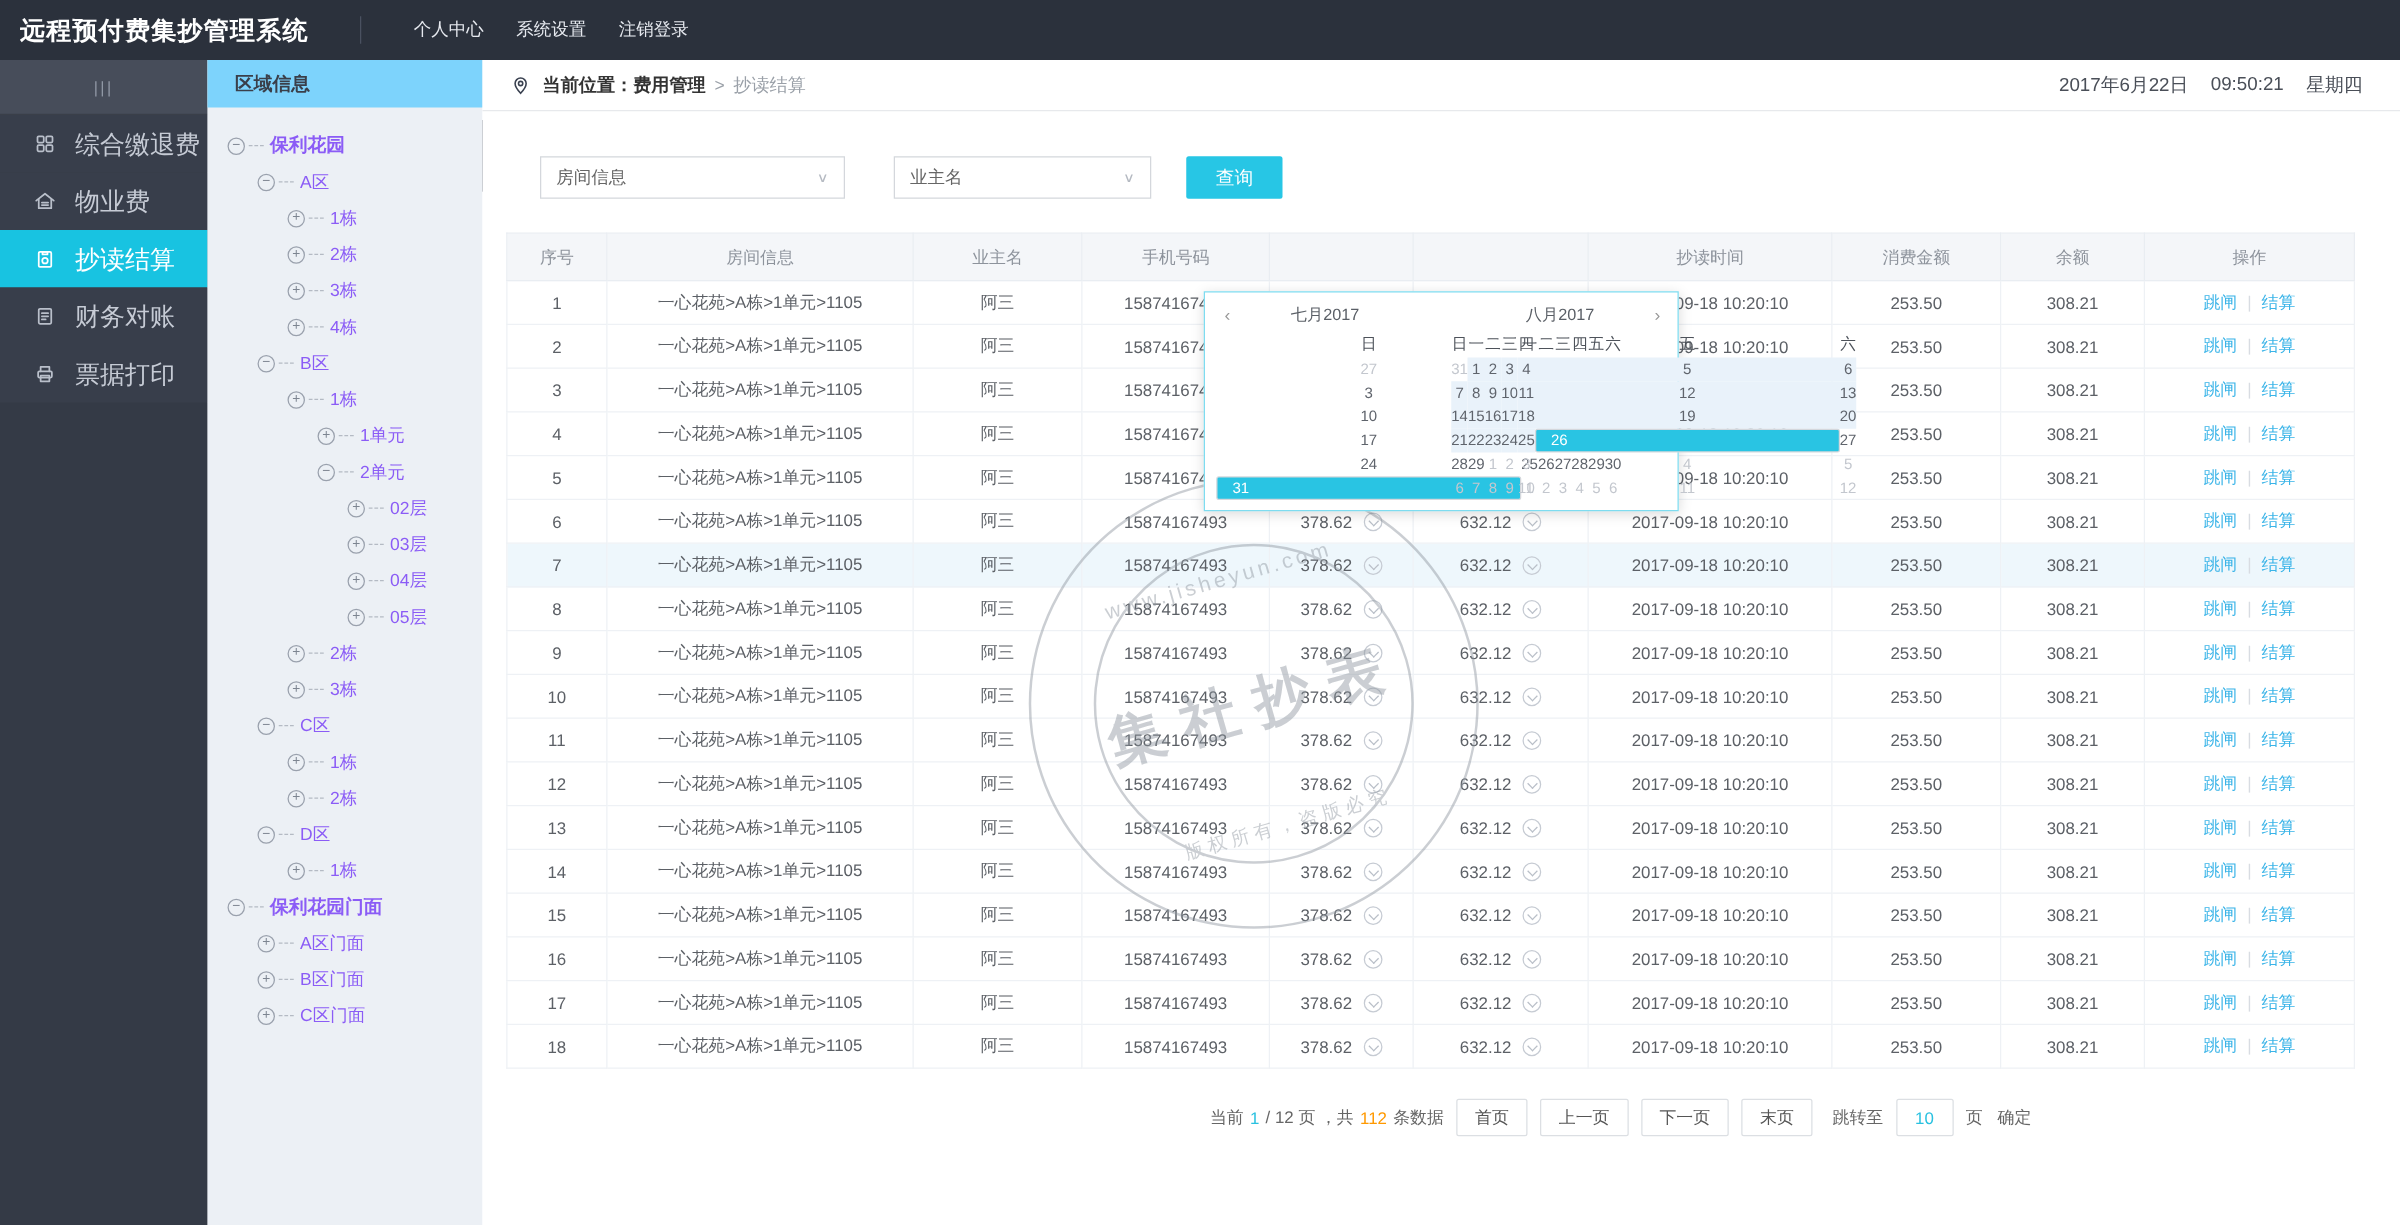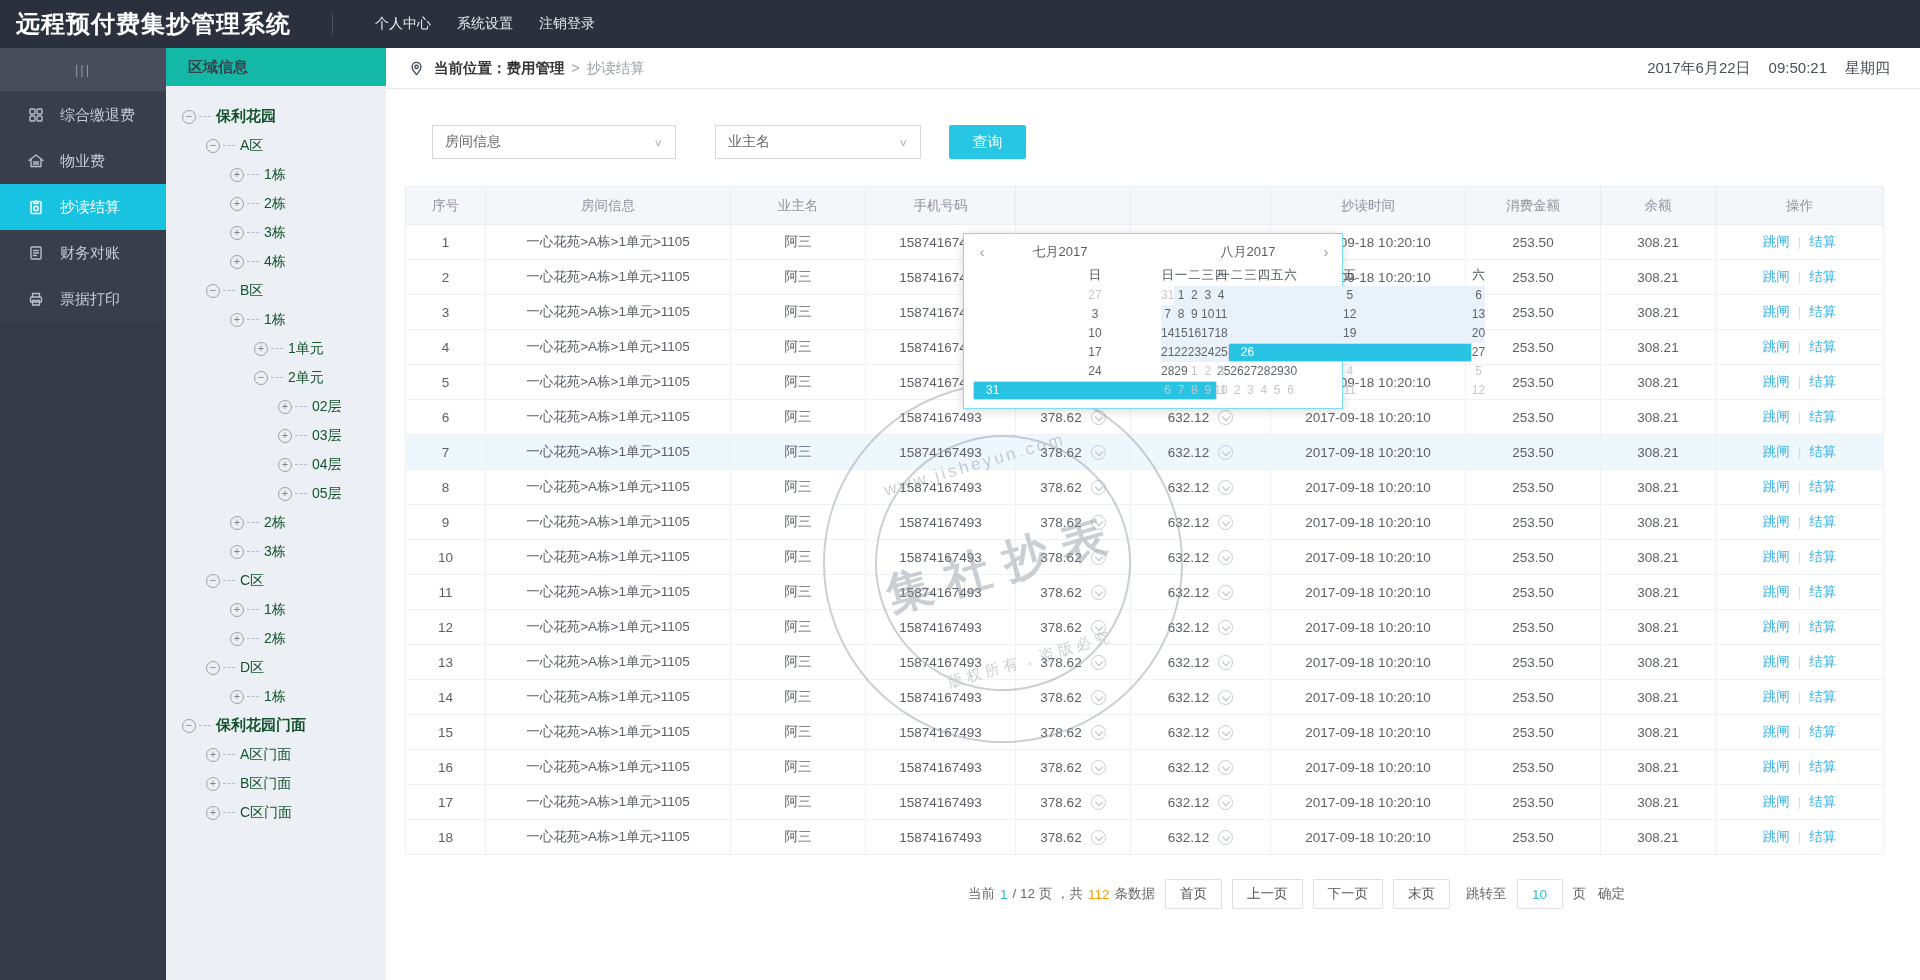--- a/index.html
+++ b/index.html
@@ -2,60 +2,60 @@
 <html><head>
 <meta charset="utf-8">
 <style>
   * { margin:0; padding:0; box-sizing:border-box; }
   html,body { width:1920px; height:980px; overflow:hidden;
     font-family:"Liberation Sans","DejaVu Sans",sans-serif; background:#fff; }
 
   
   .topbar { position:absolute; left:0; top:0; width:1920px; height:48px;
     background:#2b313c; display:flex; align-items:center; z-index:30; }
-  .app-title { color:#fff; font-size:24px; font-weight:bold; letter-spacing:1px; margin-left:16px; }
+  .app-title { color:#fff; font-size:20px; font-weight:bold; letter-spacing:1px; margin-left:16px; }
   .top-search { position:relative; margin-left:auto; width:310px; height:28px; }
   .top-search input { width:100%; height:100%; background:transparent; border:1px solid #6a7384;
     border-radius:14px; color:#cfd4dc; font-size:13px; padding:0 36px 0 14px; outline:none; }
   .top-search input::placeholder { color:#98a0ac; }
   .mag-icon { position:absolute; right:12px; top:5px; width:18px; height:18px; }
   .top-divider { width:1px; height:22px; background:#4a5160; margin:0 42px 0 41px; }
   .top-links { display:flex; gap:26px; margin-right:32px; }
   .top-links a { color:#e6e9ef; font-size:14px; text-decoration:none; }
 
   
   .sidebar { position:absolute; left:0; top:48px; width:166px; height:932px;
     background:#343a46; display:flex; flex-direction:column; }
   .side-toggle { height:44px; background:#474d5a; color:#9098a5; display:flex;
     align-items:center; justify-content:center; font-size:13px; letter-spacing:2px;
     border-bottom:1px solid rgba(0,0,0,.18); }
   .side-item { position:relative; display:flex; align-items:center; color:#c6cbd5;
-    font-size:15px; cursor:pointer; }
+    font-size:20px; cursor:pointer; }
   .side-item.main { height:57px; background:#474d5a; }
   .side-item.sub  { height:46px; background:#383e4b; }
   .side-item.active { background:#18c3e1; color:#fff; }
   .side-item .ic { width:20px; height:20px; margin-left:26px; flex:0 0 20px; color:#b9bfca; }
   .side-item.active .ic { color:#fff; }
   .side-item .lbl { margin-left:14px; }
   .side-item.expanded::after { content:''; position:absolute; right:0; bottom:0;
     border-bottom:9px solid #f2f4f7; border-left:9px solid transparent; }
   .side-fill { flex:1; background:#343a46; }
   .ic svg { width:100%; height:100%; display:block; }
 
   
   .tree { position:absolute; left:166px; top:48px; width:220px; height:932px; background:#ecf0f5; }
-  .tree-title { height:38px; background:#14b8a6; color:#3a3f4a; font-size:15px; font-weight:bold;
+  .tree-title { height:38px; background:#7dd3fc; color:#3a3f4a; font-size:15px; font-weight:bold;
     display:flex; align-items:center; padding-left:22px; }
   .tree-body { padding:16px 0 0 16px; }
   .tnode { display:flex; align-items:center; height:29px; cursor:pointer; }
   .tnode .exp { width:14px; height:14px; border:1px solid #9aa1ad; border-radius:50%;
     color:#7d8591; font-size:11px; line-height:11px; display:flex; align-items:center;
     justify-content:center; flex:0 0 14px; background:#ecf0f5; }
   .tnode .dash { width:12px; border-top:1px dashed #b4bac4; margin:0 5px 0 3px; }
-  .tnode .tl { font-size:14px; color:#14532d; white-space:nowrap; }
+  .tnode .tl { font-size:14px; color:#8b5cf6; white-space:nowrap; }
   .tnode.b0 .tl { font-weight:bold; font-size:15px; }
 
   
   .main { position:absolute; left:386px; top:48px; width:1534px; height:932px; background:#fff; }
   .crumbbar { height:41px; border-bottom:1px solid #e7e9ec; display:flex; align-items:center;
     padding:0 30px 0 22px; }
   .pin { width:17px; height:17px; margin-right:9px; color:#3a4150; }
   .pin svg { width:100%; height:100%; }
   .crumb-strong { color:#333; font-size:14.5px; font-weight:bold; }
   .crumb-sep { color:#9aa0a8; margin:0 7px; font-size:14px; }

